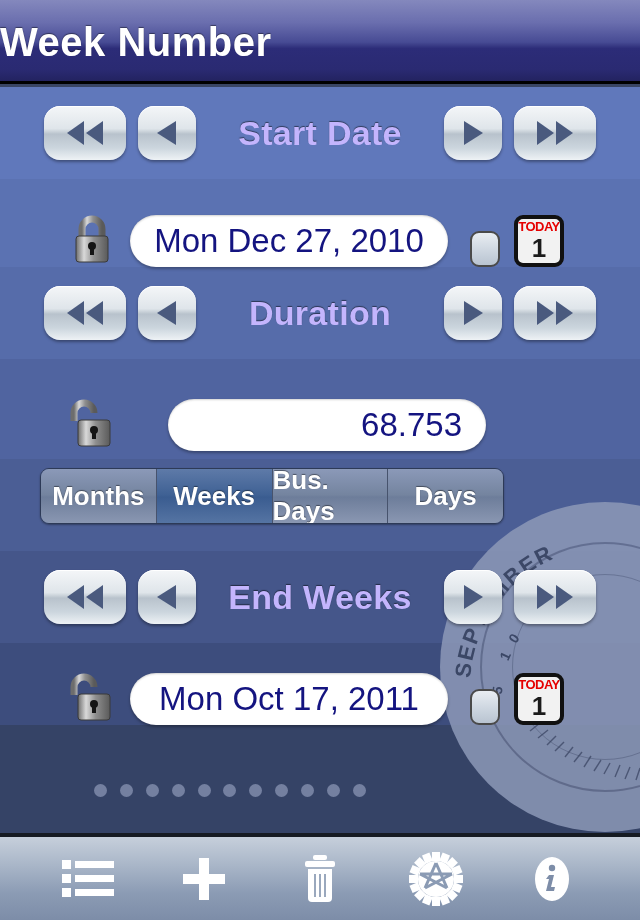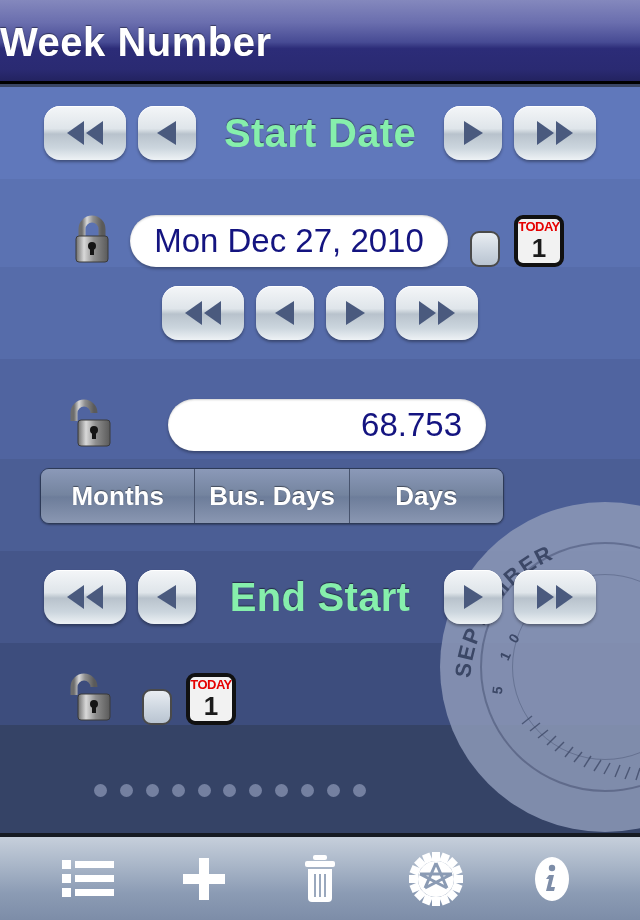--- a/index.html
+++ b/index.html
@@ -50,21 +50,21 @@
     border:1px solid #4a5472; opacity:.45;
   }
   .dial svg{ position:absolute; left:0; top:0; }
 
   
   .navrow{
     position:absolute; left:0; width:640px; height:92px;
     display:flex; align-items:center; justify-content:center;
   }
   .navrow .lbl{
-    color:#86efac; font-size:40px; font-weight:bold;
+    color:#c4b5fd; font-size:34px; font-weight:bold;
     text-shadow:0 -1px 1px rgba(0,0,0,.5);
     width:236px; text-align:center; letter-spacing:.3px;
   }
 
   
   .btn{
     position:relative; flex:none;
     background:linear-gradient(to bottom,#f4f6f8 0%,#dfe5ea 42%,#b8c2cc 52%,#ccd6de 78%,#eef2f5 100%);
     box-shadow:0 2px 3px rgba(0,0,0,.35), inset 0 1px 0 rgba(255,255,255,.95);
     display:flex; align-items:center; justify-content:center;
@@ -251,20 +251,21 @@
     <svg width="44" height="30" viewBox="0 0 44 30">
       <polygon points="21,3 21,27 4,15" fill="#4a5a7e"></polygon>
       <polygon points="40,3 40,27 23,15" fill="#4a5a7e"></polygon>
     </svg>
   </div>
   <div class="btn btn-narrow gap-i">
     <svg width="30" height="30" viewBox="0 0 30 30">
       <polygon points="24,3 24,27 5,15" fill="#4a5a7e"></polygon>
     </svg>
   </div>
+  <span class="lbl">Duration</span>
   <div class="btn btn-narrow gap-i">
     <svg width="30" height="30" viewBox="0 0 30 30">
       <polygon points="6,3 6,27 25,15" fill="#4a5a7e"></polygon>
     </svg>
   </div>
   <div class="btn btn-wide gap-i">
     <svg width="44" height="30" viewBox="0 0 44 30">
       <polygon points="4,3 4,27 21,15" fill="#4a5a7e"></polygon>
       <polygon points="23,3 23,27 40,15" fill="#4a5a7e"></polygon>
     </svg>
@@ -278,57 +279,61 @@
     <circle cx="30" cy="35" r="4" fill="#141414"></circle>
     <rect x="28" y="35" width="4" height="9" fill="#141414"></rect>
   </svg>
   <div class="field field-num">
     <span>68.753</span>
   </div>
 </div>
 
 <div class="segwrap">
   <div class="seg">Months</div>
+  <div class="seg on">Weeks</div>
   <div class="seg">Bus. Days</div>
   <div class="seg">Days</div>
 </div>
 
 <div class="navrow" style="top:551px;">
   <div class="btn btn-wide gap-i">
     <svg width="44" height="30" viewBox="0 0 44 30">
       <polygon points="21,3 21,27 4,15" fill="#4a5a7e"></polygon>
       <polygon points="40,3 40,27 23,15" fill="#4a5a7e"></polygon>
     </svg>
   </div>
   <div class="btn btn-narrow gap-i">
     <svg width="30" height="30" viewBox="0 0 30 30">
       <polygon points="24,3 24,27 5,15" fill="#4a5a7e"></polygon>
     </svg>
   </div>
-  <span class="lbl">End Start</span>
+  <span class="lbl">End Weeks</span>
   <div class="btn btn-narrow gap-i">
     <svg width="30" height="30" viewBox="0 0 30 30">
       <polygon points="6,3 6,27 25,15" fill="#4a5a7e"></polygon>
     </svg>
   </div>
   <div class="btn btn-wide gap-i">
     <svg width="44" height="30" viewBox="0 0 44 30">
       <polygon points="4,3 4,27 21,15" fill="#4a5a7e"></polygon>
       <polygon points="23,3 23,27 40,15" fill="#4a5a7e"></polygon>
     </svg>
   </div>
 </div>
 
 <div class="valrow" style="top:637px;">
   <svg class="lock" viewBox="0 0 56 56">
     <path d="M10 26 V18 a10 10 0 0 1 20 0" fill="none" stroke="url(#metal)" stroke-width="7"></path>
     <rect x="14" y="25" width="32" height="26" rx="3" fill="url(#metal)" stroke="#3a3a3a" stroke-width="1"></rect>
     <circle cx="30" cy="35" r="4" fill="#141414"></circle>
     <rect x="28" y="35" width="4" height="9" fill="#141414"></rect>
   </svg>
+  <div class="field field-date">
+    <span>Mon Oct 17, 2011</span>
+  </div>
   <div class="oval"></div>
   <div class="todaybtn">
     <span class="t-top">TODAY</span>
     <span class="t-num">1</span>
   </div>
 </div>
 
 <div class="dots">
   <span class="dot"></span>
   <span class="dot"></span>

